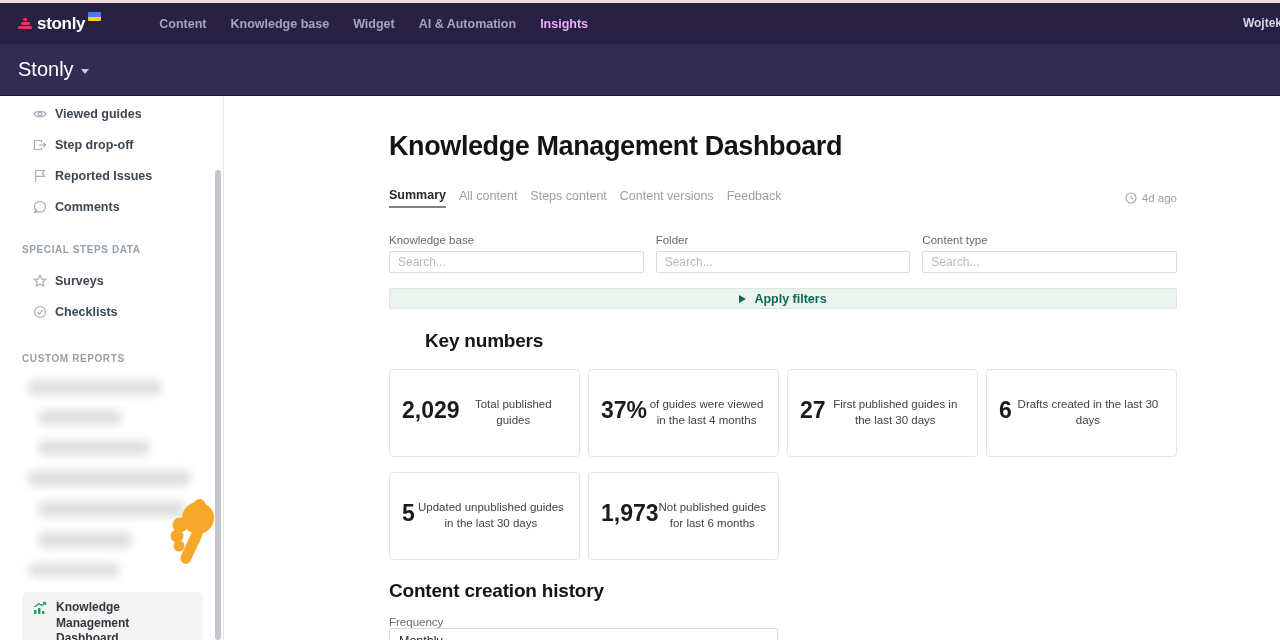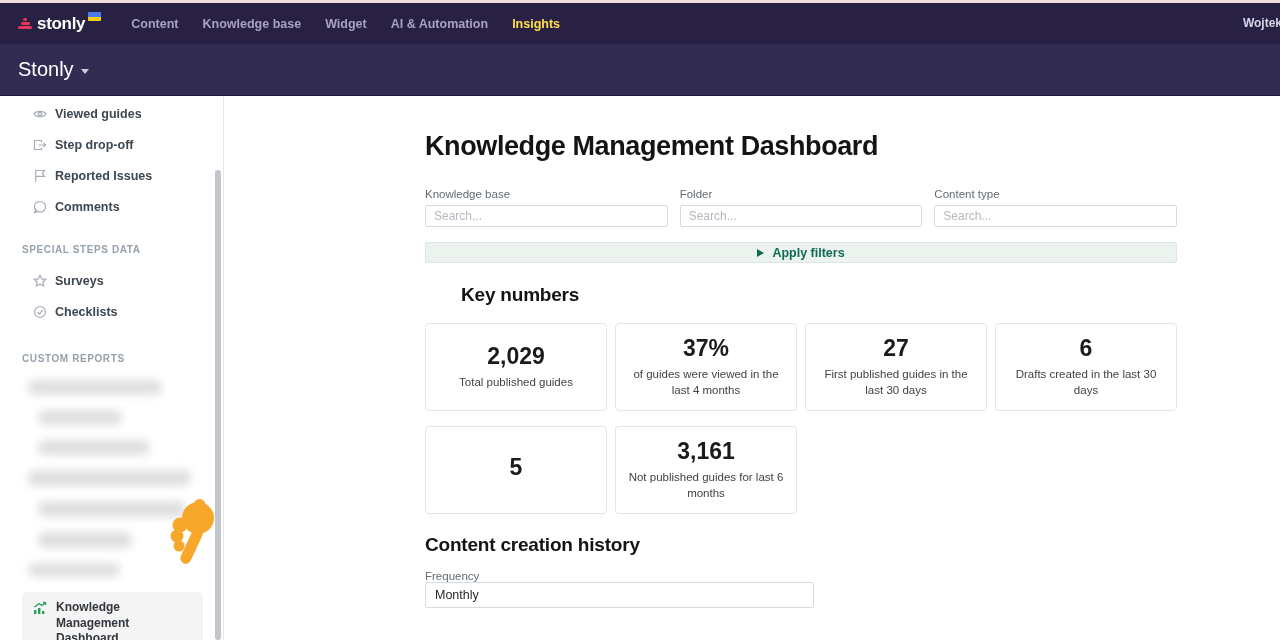--- a/index.html
+++ b/index.html
@@ -15,32 +15,32 @@
   .logo-mark { display:flex; flex-direction:column; align-items:center; gap:1px; margin-right:5px; }
   .logo-mark i { display:block; background:#e8355e; border-radius:1.5px; }
   .logo-mark i:nth-child(1){ width:4px; height:2.5px; }
   .logo-mark i:nth-child(2){ width:9px; height:3px; }
   .logo-mark i:nth-child(3){ width:14px; height:3.5px; }
   .logo-text { color:#fff; font-size:17px; font-weight:700; letter-spacing:-0.3px; }
   .ua-flag { width:13px; height:9px; border-radius:1px; overflow:hidden; margin-left:3px; transform:translateY(-7px); }
   .ua-flag i { display:block; height:50%; }
   .ua-flag i:first-child { background:#4d7be9; }
   .ua-flag i:last-child { background:#f8d117; }
-  .topnav-items { display:flex; gap:24px; align-items:center; }
+  .topnav-items { display:flex; gap:24px; align-items:center;margin-left:28px; }
   .topnav-item { color:#a8a1c3; font-size:12.5px; font-weight:600; cursor:pointer; }
-  .topnav-item.active { color:#fde047;text-align:center; }
+  .topnav-item.active { color:#f0abfc;text-align:center; }
   .topnav-user { position:absolute; right:-14px; top:13px; color:#d9d5ea; font-size:12px; font-weight:700; white-space:nowrap; }
 
   
   .ws-header { height:52px; background:#322b52; display:flex; align-items:center; padding:0 18px; border-bottom:1px solid #201b3c; }
   .ws-title { color:#fff; font-size:20px; font-weight:500; display:flex; align-items:center; gap:7px; cursor:pointer; }
   .caret-down { width:0; height:0; border-left:4px solid transparent; border-right:4px solid transparent; border-top:5px solid #cfcbe0; margin-top:4px; }
 
   
-  .layout { display:flex; height:544px;gap:36px; }
+  .layout { display:flex; height:544px; }
 
   
   .sidebar { width:224px; background:#fff; border-right:1px solid #e7e7ea; position:relative; flex-shrink:0; padding-top:2px; }
   .side-item { height:31px; display:flex; align-items:center; padding-left:33px; gap:8px; cursor:pointer; }
   .side-item svg { flex-shrink:0; }
   .side-label { font-size:12.5px; color:#3d4752; font-weight:600; }
   .side-section { font-size:10px; color:#97a1ac; font-weight:700; letter-spacing:0.6px; padding-left:22px; margin-top:22px; margin-bottom:10px; }
   .side-section.second { margin-top:26px; }
   .blur-rows { margin-top:16px; }
   .blur-row { background:#d9d9d9; border-radius:7px; filter:blur(4px); opacity:0.85; margin-bottom:15px; }
@@ -63,21 +63,21 @@
   .filter-input { width:100%; height:22px; border:1px solid #d8dbe0; border-radius:2px; padding:8px 8px; font-size:12px; color:#26282b; font-family:"Liberation Sans",sans-serif; outline:none; }
   .filter-input::placeholder { color:#b4bac2; }
 
   .apply-btn { margin-top:15px; height:21px; width:100%; background:#ecf2ee; border:1px solid #dbe7e0; border-radius:2px; display:flex; align-items:center; justify-content:center; gap:8px; cursor:pointer; }
   .apply-label { color:#0e6b55; font-size:12.5px; font-weight:600; }
   .play-tri { width:0; height:0; border-top:4.5px solid transparent; border-bottom:4.5px solid transparent; border-left:7px solid #0e6b55; }
 
   .section-h { font-size:19px; font-weight:800; color:#141414; letter-spacing:-0.2px; }
   .kn-heading { margin-top:21px; margin-bottom:17px;margin-left:36px; }
   .cards { display:grid; grid-template-columns:repeat(4,1fr); column-gap:8px; row-gap:15px; }
-  .card { border:1px solid #e3e5e8; border-radius:4px; background:#fff; height:88px; display:flex; flex-direction:column; align-items:center; justify-content:center; text-align:center; padding:0 12px; }
+  .card { border:1px solid #e3e5e8; border-radius:4px; background:#fff; height:88px; display:flex; flex-direction:row; align-items:center; justify-content:center; text-align:center; padding:0 12px; }
   .card-value { font-size:23px; font-weight:700; color:#1b1b1b; margin-bottom:5px; }
   .card-label { font-size:11.5px; color:#3f4348; line-height:1.35; }
 
   .hist-heading { margin-top:20px; margin-bottom:14px; }
   .freq-label { font-size:11.5px; color:#636c72; }
   .freq-select { width:389px; height:26px; border:1px solid #d8dbe0; border-radius:2px; display:flex; align-items:center; padding:0 9px; cursor:pointer; justify-content:space-between; }
   .freq-value { font-size:12.5px; color:#26282b; }
 </style>
 </head>
 <body>
@@ -196,20 +196,34 @@
       <rect x="20" y="28" width="11" height="38" rx="5.5" fill="#f7a82a" transform="rotate(25 25.5 47)"></rect>
       <rect x="28" y="0" width="12" height="16" rx="6" fill="#f7a82a" transform="rotate(-14 34 8)"></rect>
     </svg>
 
     <div class="side-scrollbar"></div>
   </div>
 
   <div class="main">
     <div class="page-title">Knowledge Management Dashboard</div>
 
+    <div class="tabs-row">
+      <span class="tab active">Summary</span>
+      <span class="tab">All content</span>
+      <span class="tab">Steps content</span>
+      <span class="tab">Content versions</span>
+      <span class="tab">Feedback</span>
+      <span class="updated">
+        <svg width="12" height="12" viewBox="0 0 12 12" fill="none" stroke="#9aa0a6" stroke-width="1.1">
+          <circle cx="6" cy="6" r="5"></circle>
+            <path d="M6 3.2 V6 L8 7.2"></path>
+        </svg>
+        <span>4d ago</span>
+      </span>
+    </div>
 
     <div class="filters">
       <div class="filter-col">
         <div class="filter-label">Knowledge base</div>
         <input class="filter-input" placeholder="Search..." style="">
       </div>
       <div class="filter-col">
         <div class="filter-label">Folder</div>
         <input class="filter-input" placeholder="Search..." style="">
       </div>
@@ -238,23 +252,24 @@
       <div class="card">
         <div class="card-value">27</div>
         <div class="card-label">First published guides in the last 30 days</div>
       </div>
       <div class="card">
         <div class="card-value">6</div>
         <div class="card-label">Drafts created in the last 30 days</div>
       </div>
       <div class="card">
         <div class="card-value">5</div>
-      </div>
-      <div class="card">
-        <div class="card-value">3,161</div>
+        <div class="card-label">Updated unpublished guides in the last 30 days</div>
+      </div>
+      <div class="card">
+        <div class="card-value">1,973</div>
         <div class="card-label">Not published guides for last 6 months</div>
       </div>
     </div>
 
     <div class="section-h hist-heading">Content creation history</div>
 
     <div class="freq-label">Frequency</div>
     <div class="freq-select">
       <span class="freq-value">Monthly</span>
 

